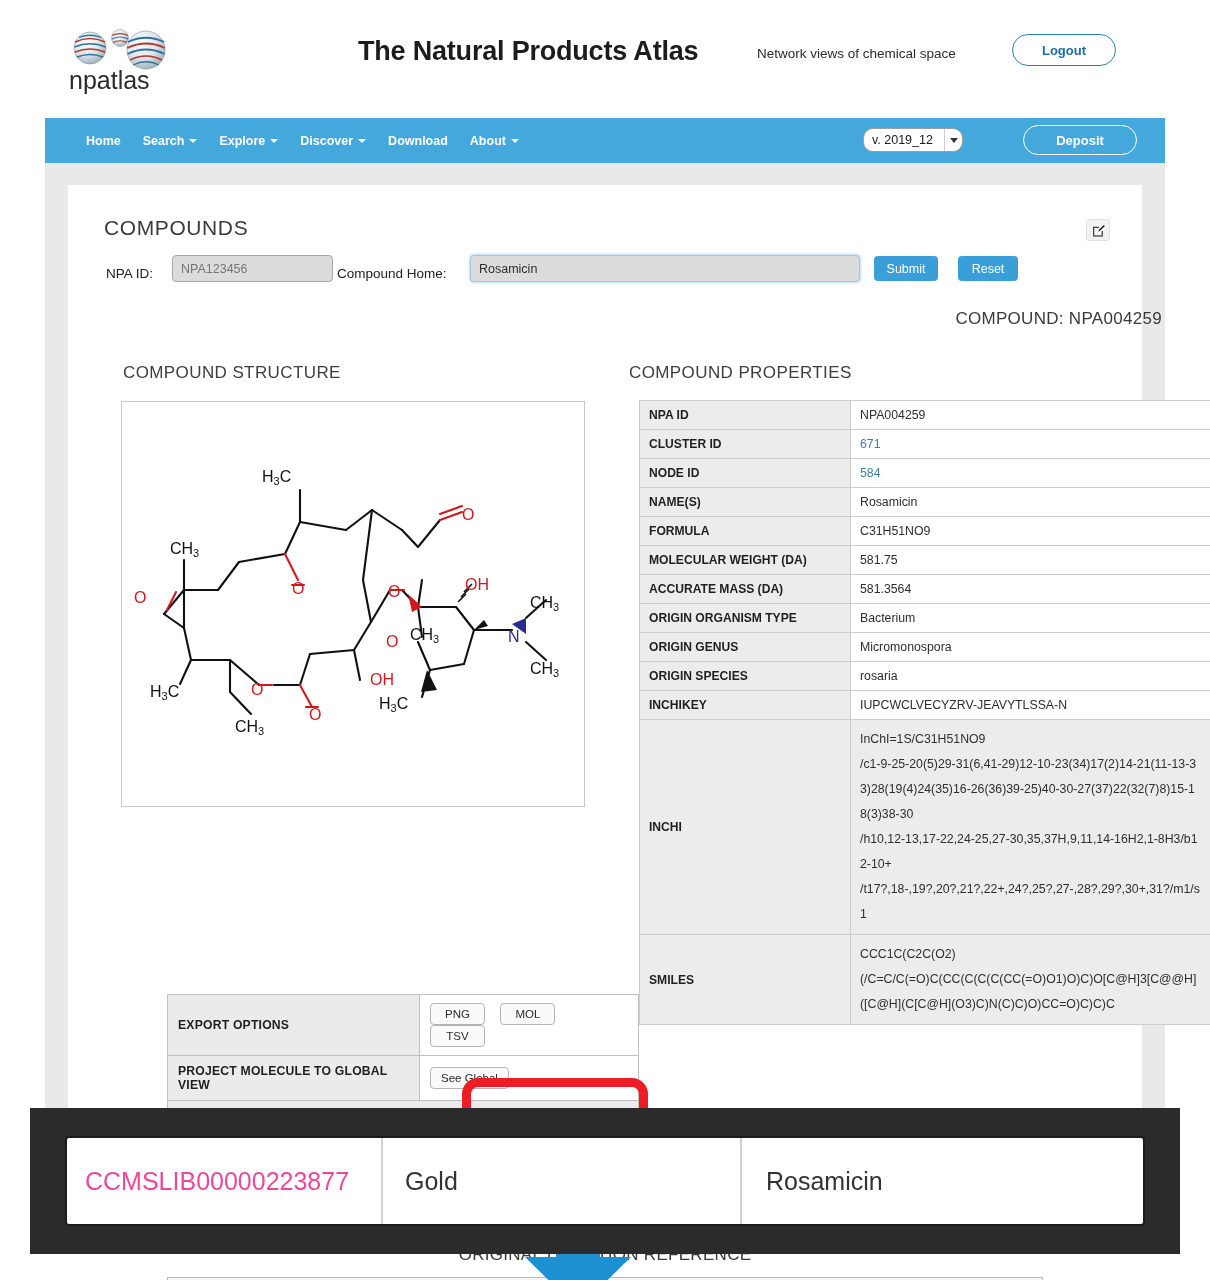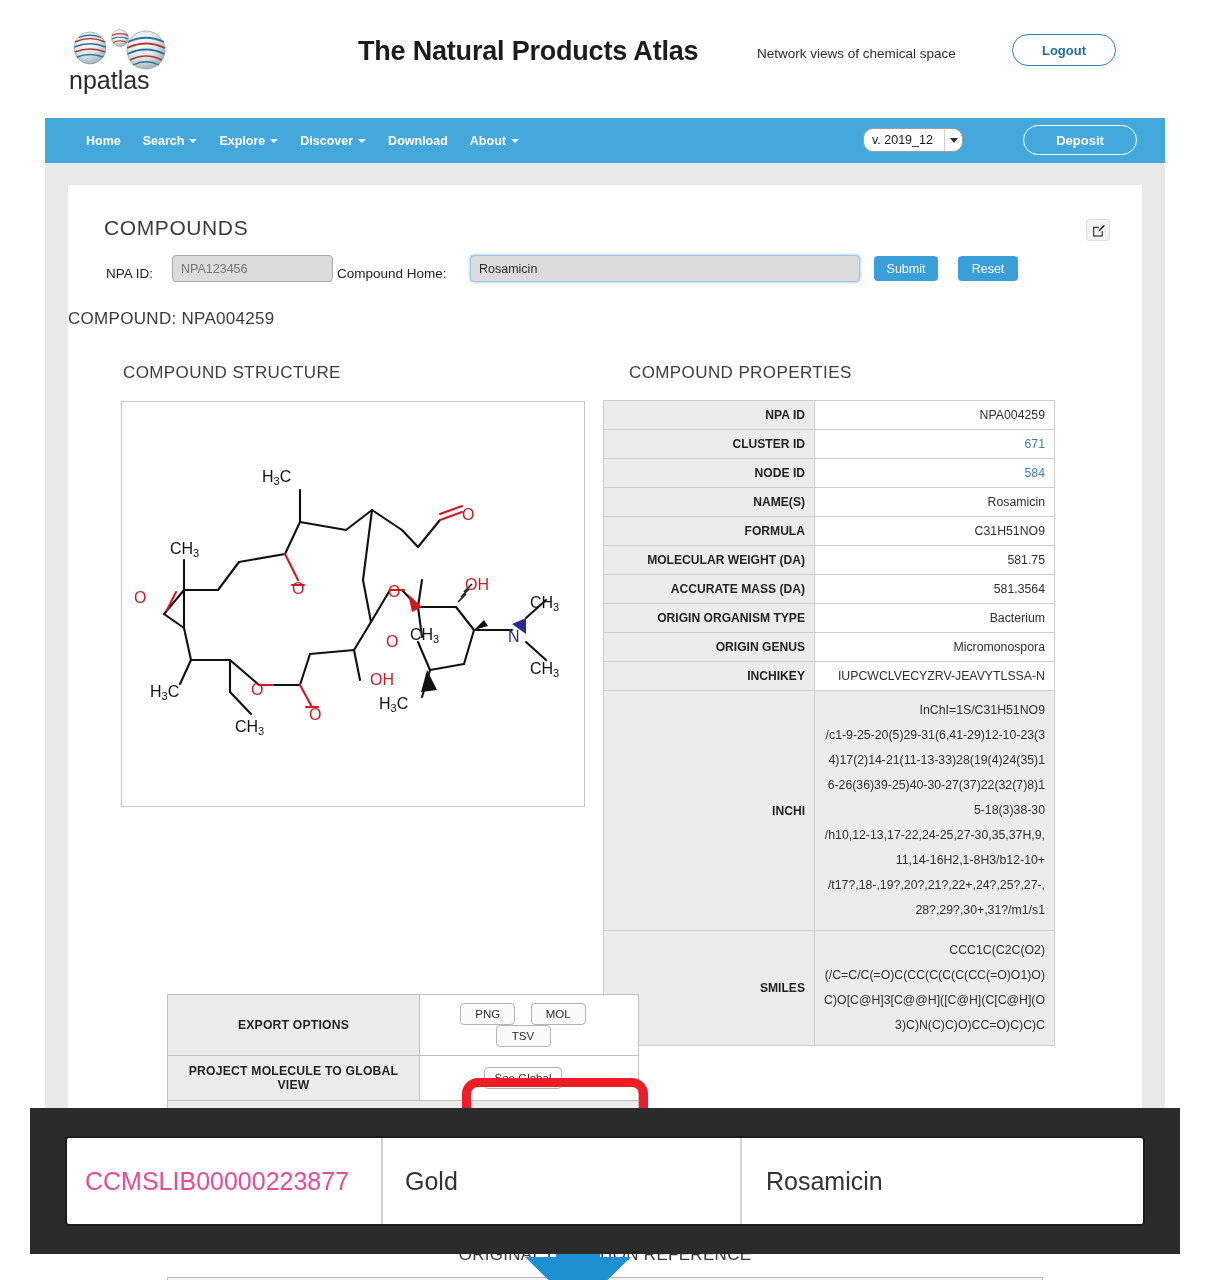--- a/index.html
+++ b/index.html
@@ -231,24 +231,25 @@
     cursor: pointer;
     font-family: "Liberation Sans", sans-serif;
   }
   #submit-button { left: 806px; top: 71px; width: 64px; }
   #reset-button  { left: 890px; top: 71px; width: 60px; }
 
   #compound-heading {
     position: absolute;
     left: 0; top: 124px;
     width: 1074px;
-    text-align: left;
+    text-align: right;
     font-size: 17px;
     color: #3a3a3a;
     letter-spacing: .3px;
+    padding-left: 20px;
   }
 
   
   #structure-heading {
     position: absolute;
     left: 55px; top: 178px;
     font-size: 17px;
     color: #3e3e3e;
     letter-spacing: .4px;
   }
@@ -267,26 +268,25 @@
     width: 464px; height: 406px;
     background: #ffffff;
     border: 1px solid #c8c8c8;
     box-sizing: border-box;
     overflow: hidden;
   }
 
   
   #properties-table {
     position: absolute;
-    left: 535px; top: 215px;
-    width: 452px;
+    left: 571px; top: 215px;
+    width: 572px;
     border-collapse: collapse;
     font-size: 12.3px;
     table-layout: fixed;
-    text-align: right;
   }
   #properties-table td {
     border: 1px solid #cdcdcd;
     padding: 7px 9px;
     vertical-align: middle;
     color: #2e2e2e;
   }
   #properties-table td.k {
     width: 192px;
     background: #ececec;
@@ -311,21 +311,20 @@
     width: 472px;
     border-collapse: collapse;
     font-size: 12.3px;
     table-layout: fixed;
   }
   #export-table td {
     border: 1px solid #c0c0c0;
     padding: 8px 10px;
     color: #1f1f1f;
     background: #ffffff;
-    text-align: center;
   }
   #export-table td.lbl {
     width: 231px;
     background: #ebebeb;
     font-weight: bold;
     font-size: 12.2px;
     letter-spacing: .2px;
   }
   .gray-btn {
     display: inline-flex;
@@ -657,20 +656,24 @@
         </tr>
         <tr>
           <td class="k">ORIGIN ORGANISM TYPE</td>
           <td class="v">Bacterium</td>
         </tr>
         <tr>
           <td class="k">ORIGIN GENUS</td>
           <td class="v">Micromonospora</td>
         </tr>
         <tr>
+          <td class="k">ORIGIN SPECIES</td>
+          <td class="v">rosaria</td>
+        </tr>
+        <tr>
           <td class="k">INCHIKEY</td>
           <td class="v">IUPCWCLVECYZRV-JEAVYTLSSA-N</td>
         </tr>
         <tr class="tall">
           <td class="k">INCHI</td>
           <td class="v mono">InChI=1S/C31H51NO9
 /c1-9-25-20(5)29-31(6,41-29)12-10-23(34)17(2)14-21(11-13-33)28(19(4)24(35)16-26(36)39-25)40-30-27(37)22(32(7)8)15-18(3)38-30
 /h10,12-13,17-22,24-25,27-30,35,37H,9,11,14-16H2,1-8H3/b12-10+
 /t17?,18-,19?,20?,21?,22+,24?,25?,27-,28?,29?,30+,31?/m1/s1</td>
         </tr>

